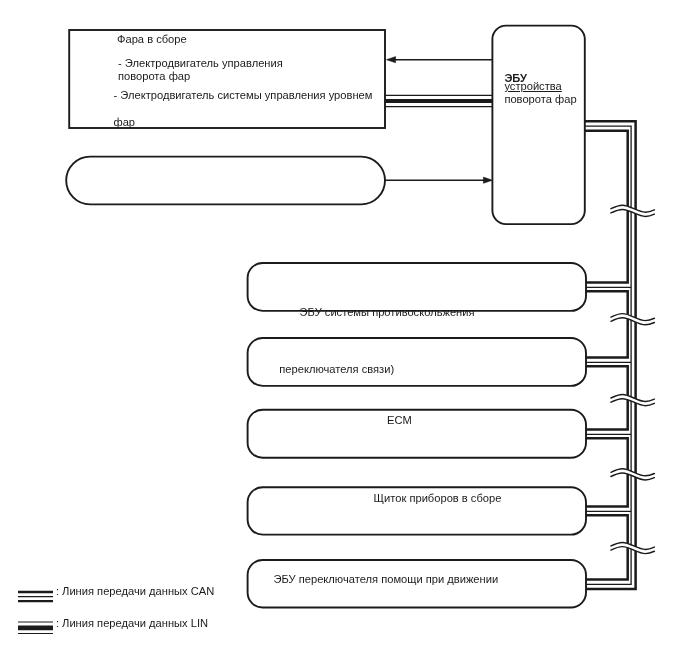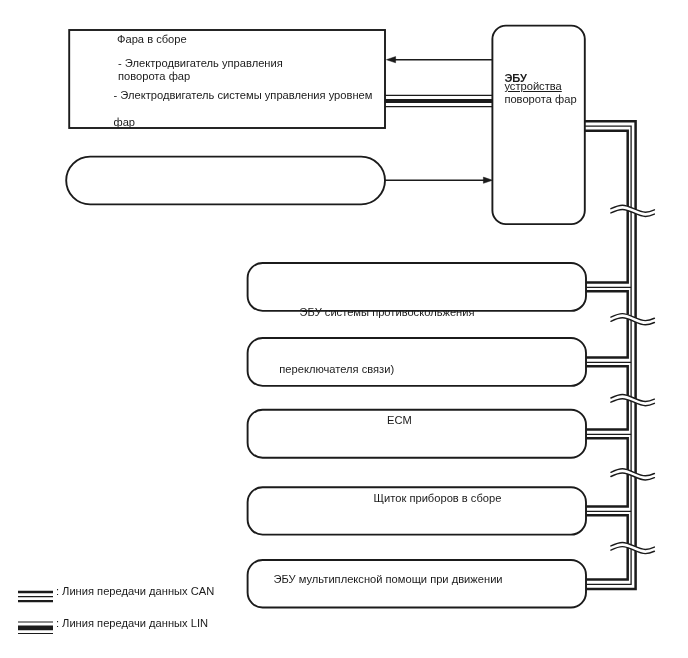--- a/index.html
+++ b/index.html
@@ -93,17 +93,17 @@
 <div class="lbl" style="left:113.5px;top:116px;">фар</div>
 
 <div class="lbl" style="left:504.4px;top:72px;font-weight:bold;">ЭБУ</div>
 <div class="lbl" style="left:504.4px;top:80.3px;text-decoration:underline;">устройства</div>
 <div class="lbl" style="left:504.4px;top:93.3px;">поворота фар</div>
 
 <div class="lbl" style="left:299.6px;top:274px;margin-top:32px;">ЭБУ системы противоскольжения</div>
 <div class="lbl" style="left:279.3px;top:362.8px;">переключателя связи)</div>
 <div class="lbl" style="left:387px;top:413.9px;">ECM</div>
 <div class="lbl" style="left:333.6px;top:492.4px;margin-left:40px;">Щиток приборов в сборе</div>
-<div class="lbl" style="left:273.5px;top:573.1px;">ЭБУ мультиплексной помощи при движении</div>
+<div class="lbl" style="left:273.5px;top:573.1px;">ЭБУ переключателя помощи при движении</div>
 
 <div class="lbl" style="left:55.9px;top:585.3px;">: Линия передачи данных CAN</div>
 <div class="lbl" style="left:55.9px;top:616.6px;">: Линия передачи данных LIN</div>
 </div>
 
 </body></html>

